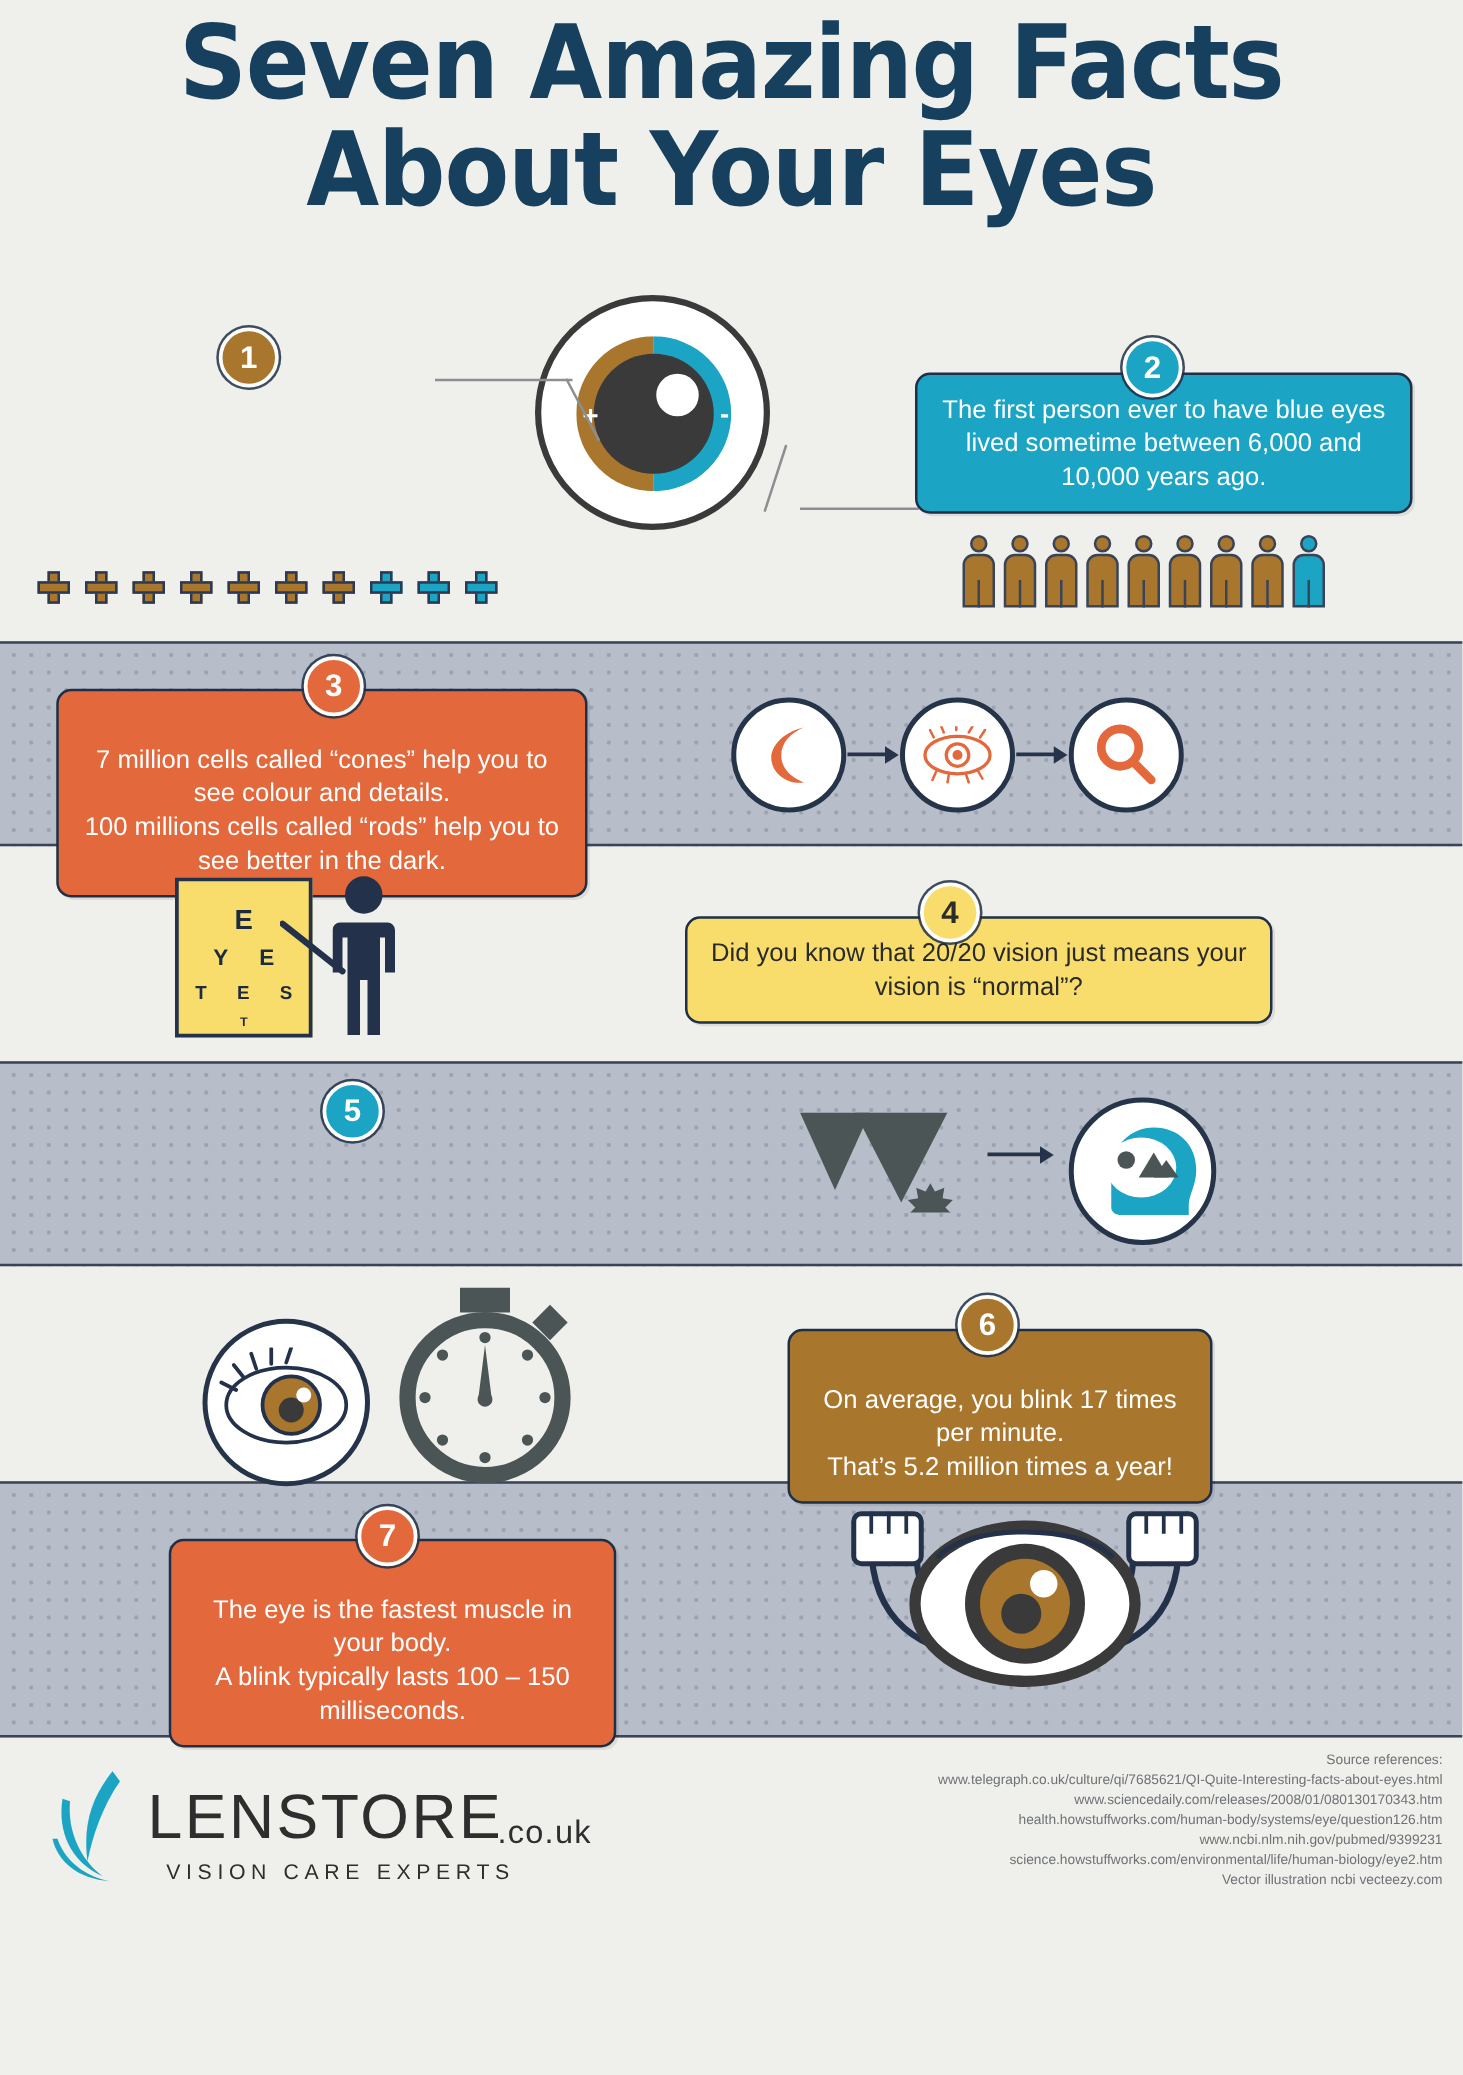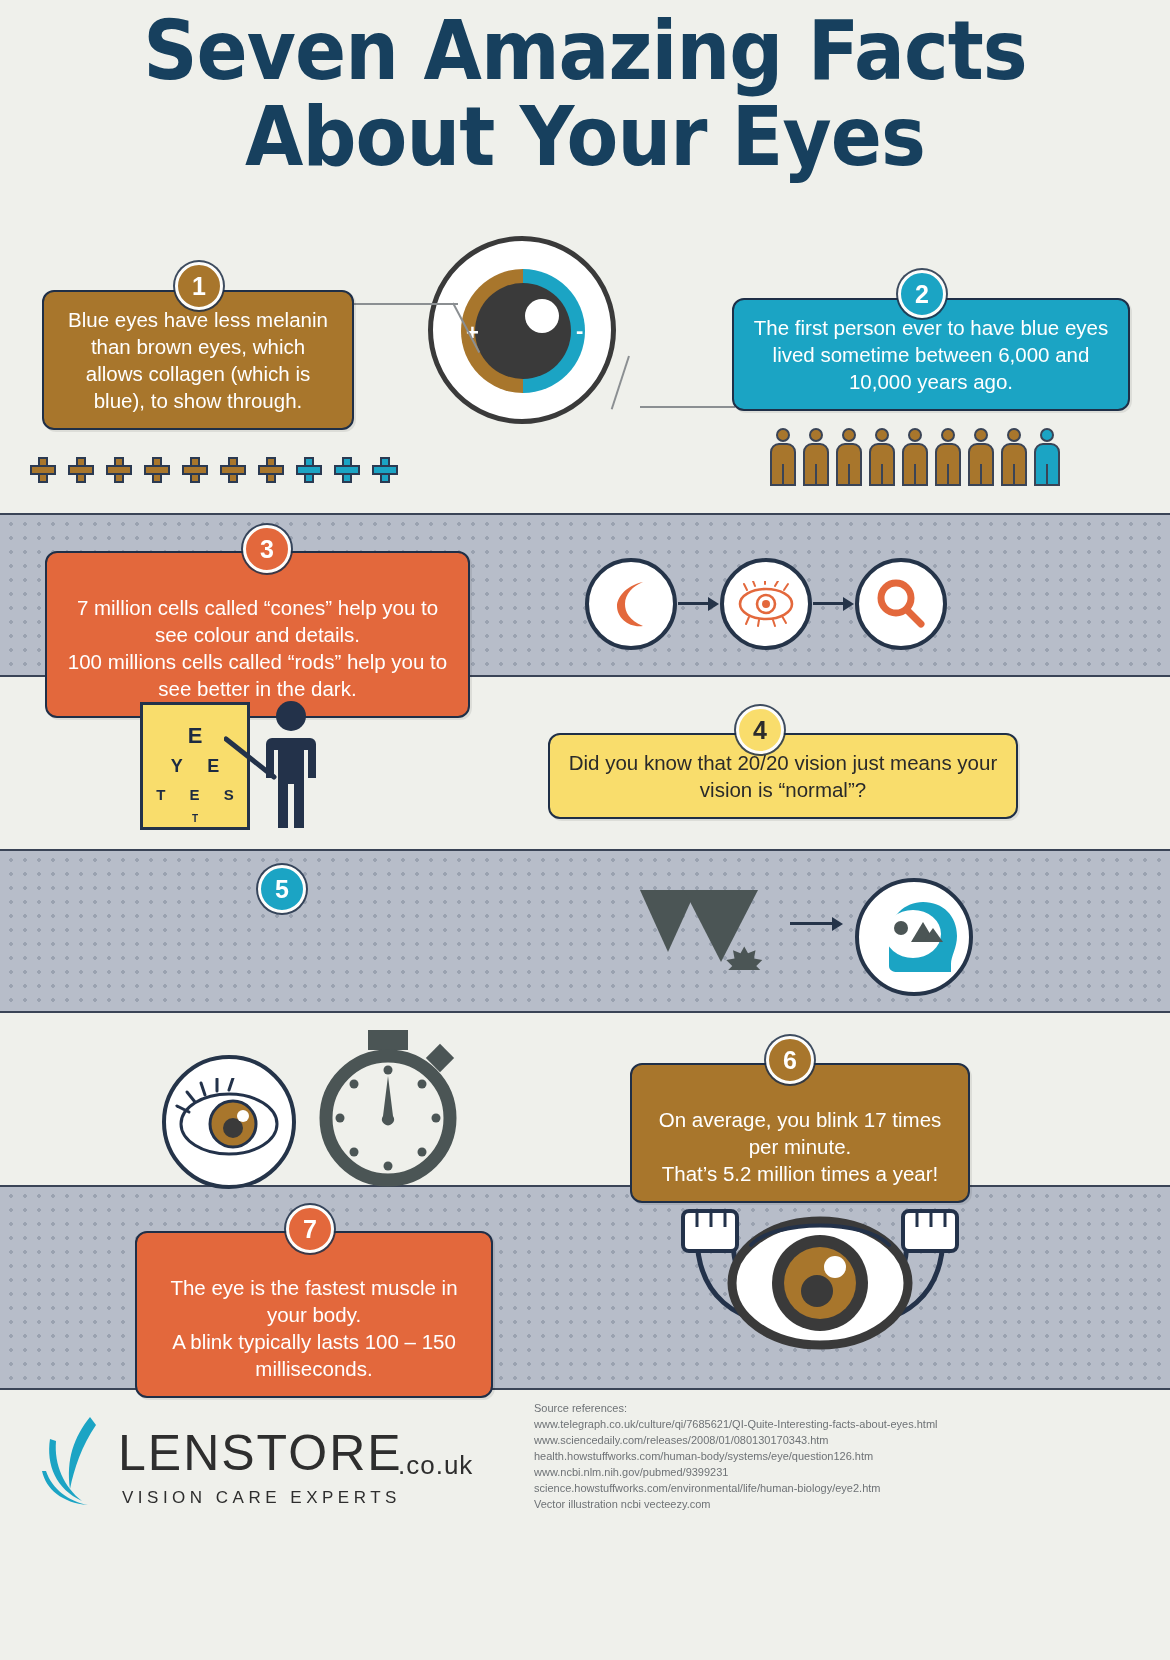--- a/index.html
+++ b/index.html
@@ -113,29 +113,29 @@
   .eyechart {
     position: absolute; background: #f9dd6c; border: 3px solid #23324a;
     display: flex; flex-direction: column; align-items: center; justify-content: flex-start;
     padding-top: 16px;
   }
   .ec-row { color: #1d2b42; font-weight: bold; letter-spacing: 10px; text-indent: 10px; }
 
   
   .footer-refs {
     position: absolute; right: 16px; top: 1400px; width: 620px;
-    text-align: left; color: #6e7276; font-size: 11px; line-height: 16px;
+    text-align: right; color: #6e7276; font-size: 11px; line-height: 16px;
   }
   .footer-refs .ttl { font-size: 11px; color: #6e7276; }
   .logo-text {
     position: absolute; color: #2e2e2e; font-size: 50px; letter-spacing: 2px;
     font-family: "Liberation Sans", sans-serif;
   }
   .logo-sub {
-    position: absolute; color: #2e2e2e; font-size: 17px; letter-spacing: 4.5px;
+    position: absolute; color: #2e2e2e; font-size: 17px; letter-spacing: 4.5px; margin-left: 11px;
   }
 </style>
 </head>
 <body>
 
 <div class="page">
 
   <div class="title-wrap">
     <div class="title-line">Seven Amazing Facts</div>
     <div class="title-line">About Your Eyes</div>
@@ -164,23 +164,20 @@
     <span class="sign" style="left:143px;top:79px;">-</span>
   </div>
 
   <div class="connector" style="left:348px;top:303px;width:110px;height:2px;"></div>
   <div class="connector" style="left:452px;top:303px;width:2px;height:56px;transform:rotate(-28deg);transform-origin:top center;"></div>
   <div class="connector" style="left:640px;top:406px;width:95px;height:2px;"></div>
   <div class="connector" style="left:628px;top:356px;width:2px;height:56px;transform:rotate(18deg);transform-origin:top center;"></div>
 
   <div class="badge" style="left:175px;top:262px;background:#a8762c;">
     <span>1</span>
-  </div>
-  <div class="fact-box" style="left:42px;top:290px;width:312px;background:#a8762c;">
-    <span>Blue eyes have less melanin than brown eyes, which allows collagen (which is blue), to show through.</span>
   </div>
 
   <div class="badge" style="left:898px;top:270px;background:#1ba4c4;">
     <span>2</span>
   </div>
   <div class="fact-box" style="left:732px;top:298px;width:398px;background:#1ba4c4;">
     <span>The first person ever to have blue eyes lived sometime between 6,000 and 10,000 years ago.</span>
   </div>
 
   <div id="crossChart" style="position:absolute;left:30px;top:457px;width:400px;height:30px;">

